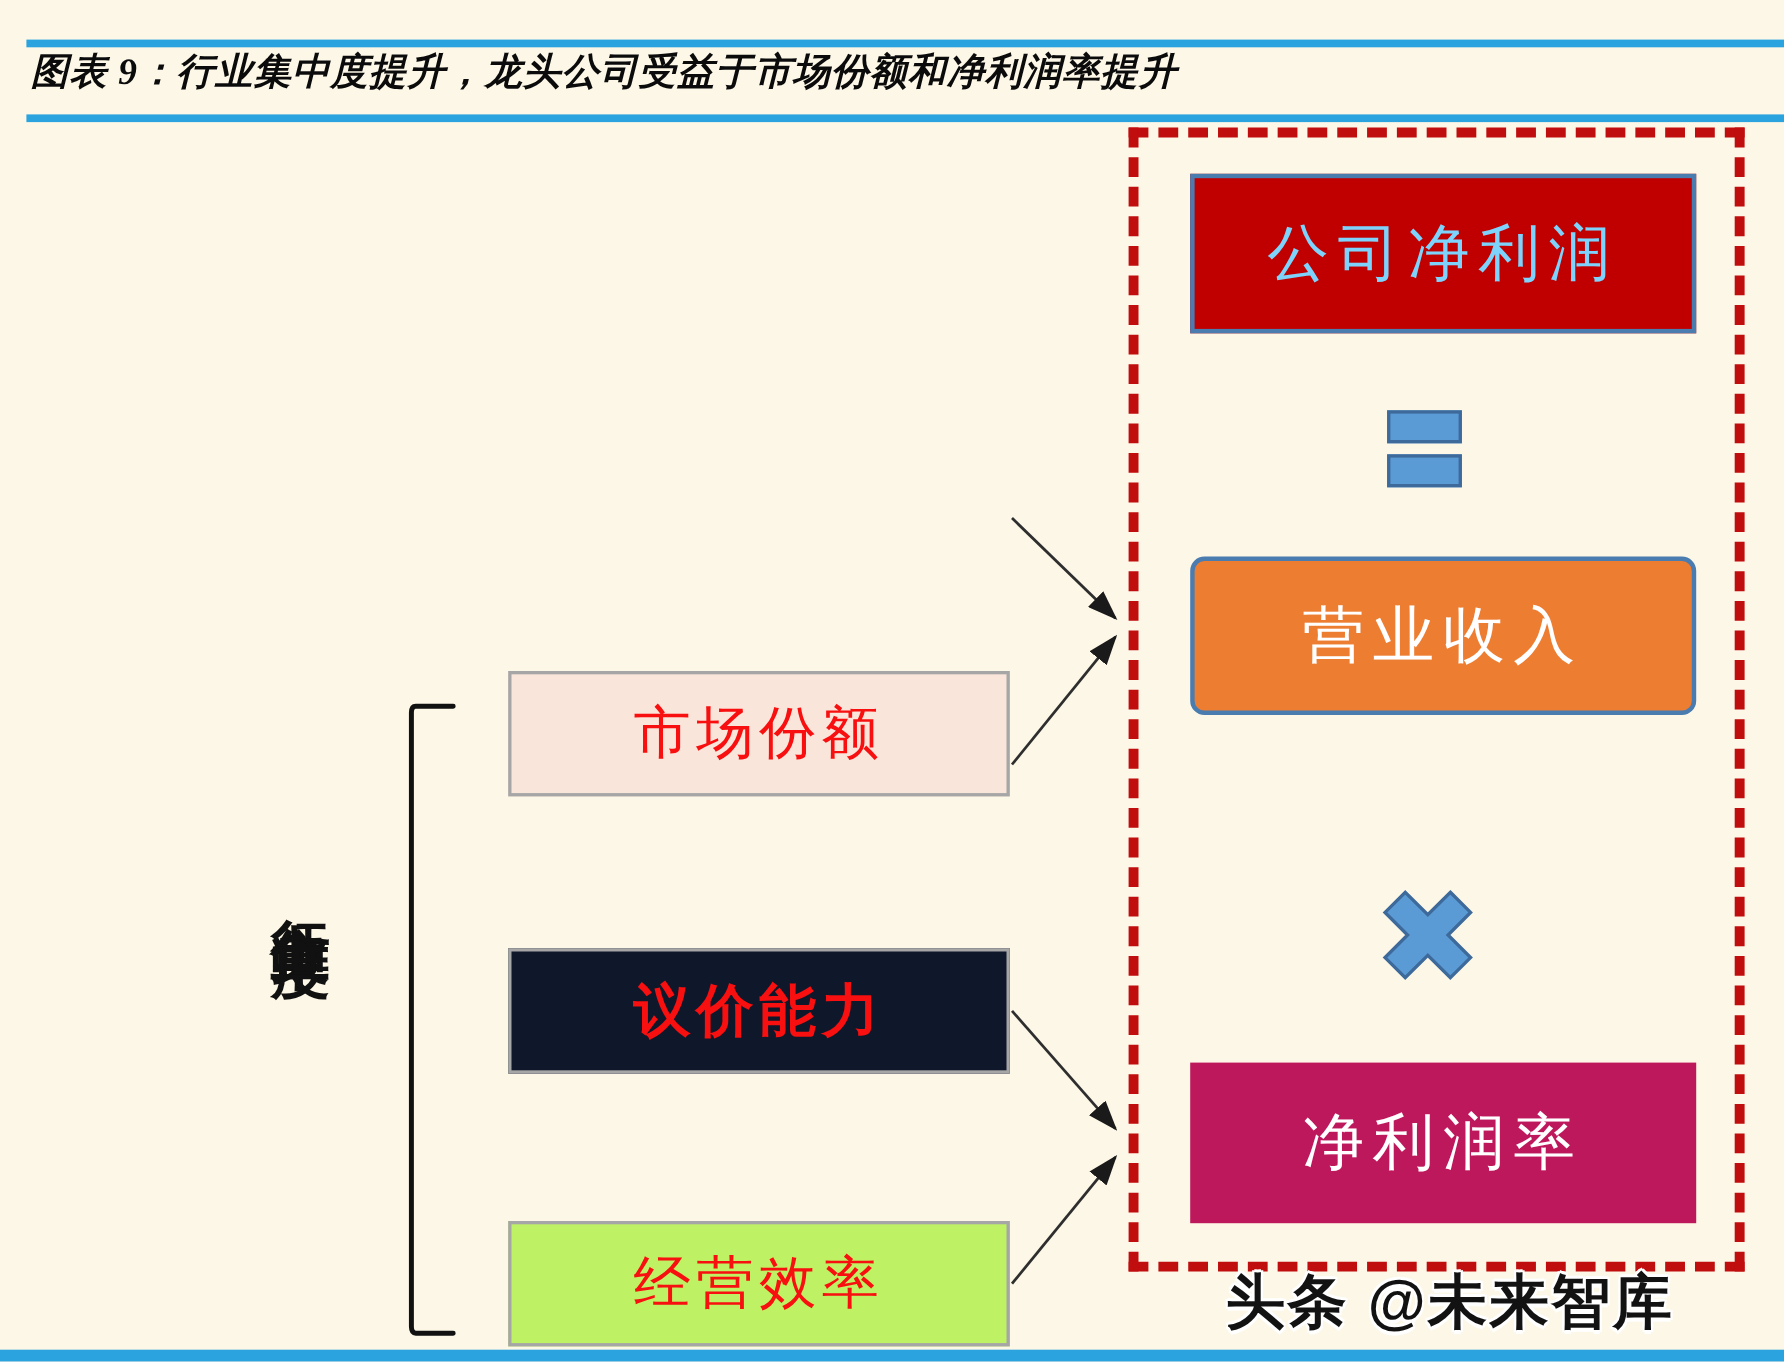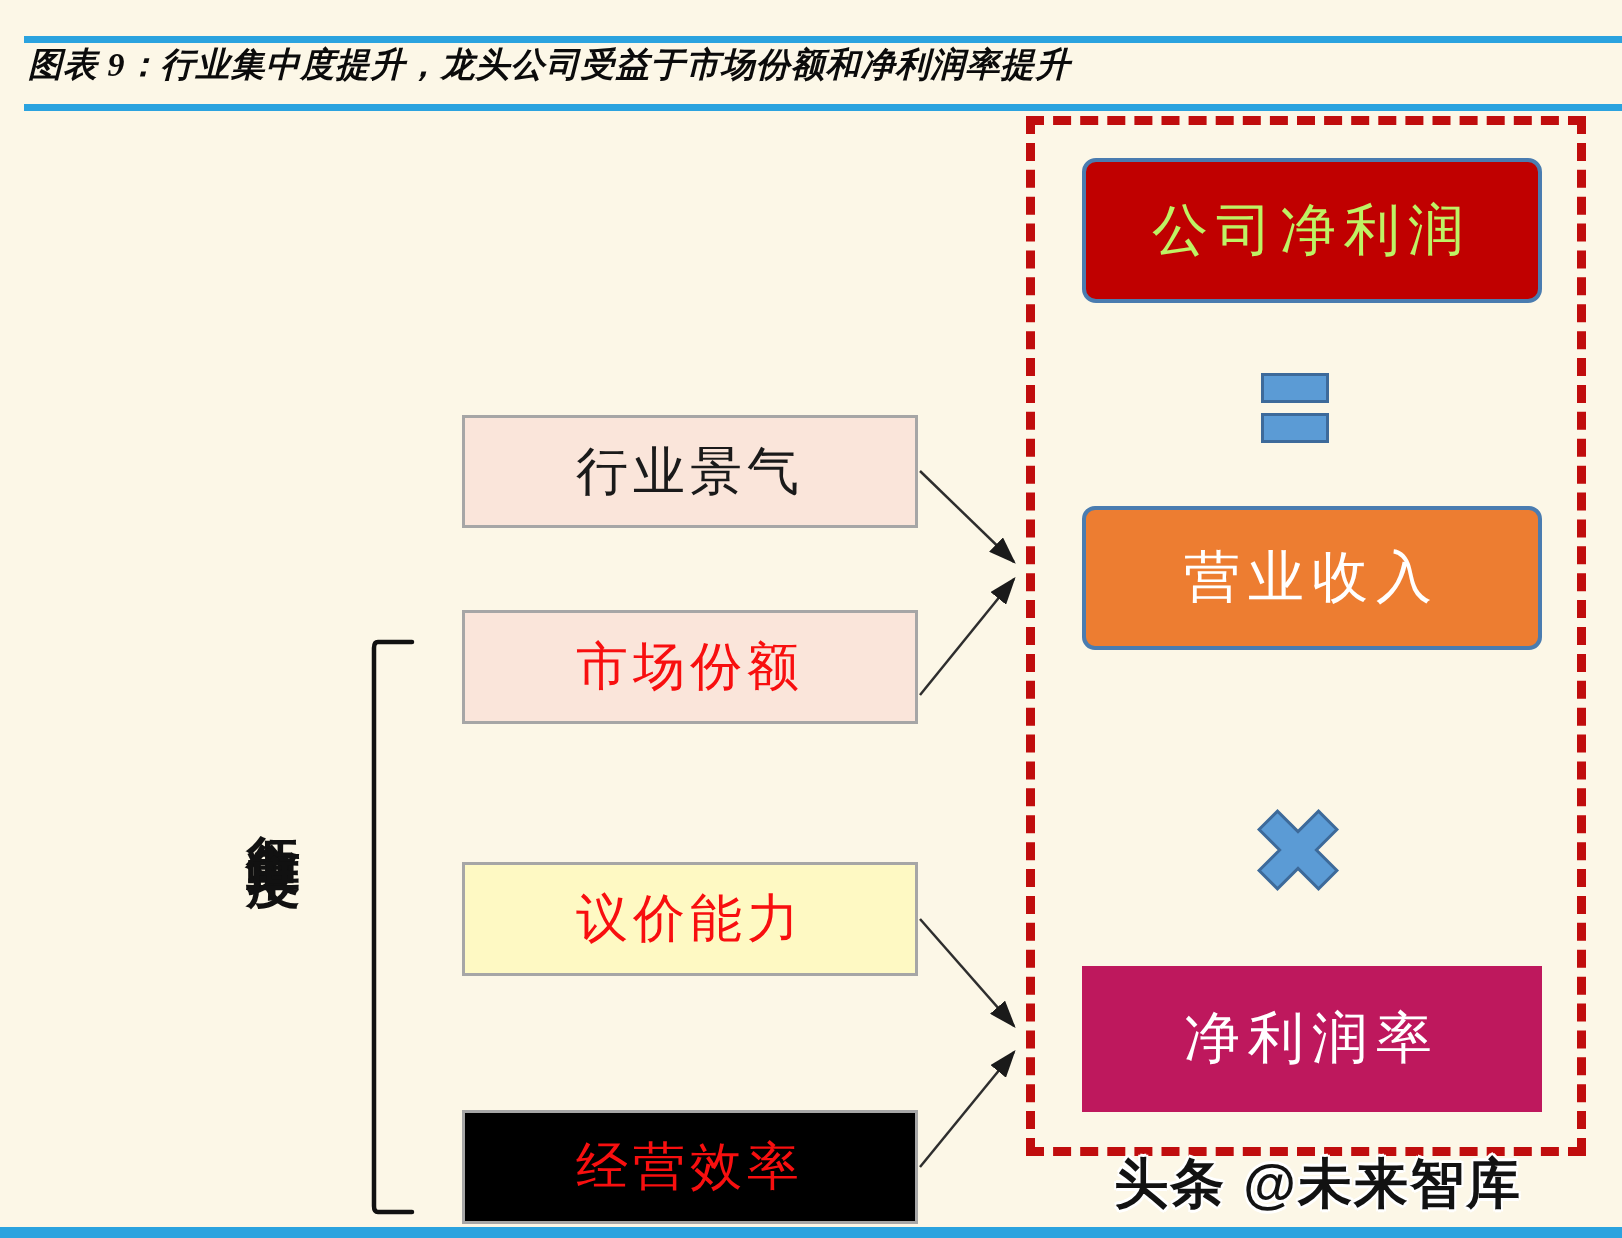--- a/index.html
+++ b/index.html
@@ -118,36 +118,33 @@
     </defs>
     <path d="M 412 642 L 378 642 Q 374 642 374 648 L 374 1206 Q 374 1212 378 1212 L 412 1212" fill="none" stroke="#111111" stroke-width="4.5" stroke-linecap="round"></path>
     <line x1="920" y1="471" x2="1014" y2="562" stroke="#2e2e2e" stroke-width="2.5" marker-end="url(#ah)"></line>
     <line x1="920" y1="695" x2="1014" y2="579" stroke="#2e2e2e" stroke-width="2.5" marker-end="url(#ah)"></line>
     <line x1="920" y1="919" x2="1014" y2="1026" stroke="#2e2e2e" stroke-width="2.5" marker-end="url(#ah)"></line>
     <line x1="920" y1="1167" x2="1014" y2="1052" stroke="#2e2e2e" stroke-width="2.5" marker-end="url(#ah)"></line>
   </svg>
 
   <div class="vlabel">行业集中度</div>
 
-  <div class="box lbox lbox-1" style="background-color: rgb(250, 229, 218); color: rgb(26, 26, 26);">
-    <span>行业景气</span>
-  </div>
   <div class="box lbox lbox-2" style="background-color: rgb(250, 229, 218); color: rgb(248, 15, 15);">
     <span>市场份额</span>
   </div>
-  <div class="box lbox lbox-3" style="background-color: #fef9c3; color: rgb(248, 15, 15);">
+  <div class="box lbox lbox-3" style="background-color: #0f172a; color: rgb(248, 15, 15); font-weight: bold;">
     <span>议价能力</span>
   </div>
-  <div class="box lbox lbox-4" style="background-color: #000000; color: rgb(248, 15, 15);">
+  <div class="box lbox lbox-4" style="background-color: #bef264; color: rgb(248, 15, 15);">
     <span>经营效率</span>
   </div>
 
   <div class="dashed-panel"></div>
 
-  <div class="box rbox rbox-1" style="background-color: rgb(192, 0, 0); color: #bef264; border-radius: 14px;">
+  <div class="box rbox rbox-1" style="background-color: rgb(192, 0, 0); color: #7dd3fc;">
     <span>公司净利润</span>
   </div>
 
   <div class="equals-icon">
     <div class="equals-bar b1" style="background-color: rgb(91, 155, 213);"></div>
     <div class="equals-bar b2" style="background-color: rgb(91, 155, 213);"></div>
   </div>
 
   <div class="box rbox rbox-2" style="background-color: rgb(237, 125, 49); color: rgb(255, 255, 255); border-radius: 13px;">
     <span>营业收入</span>

